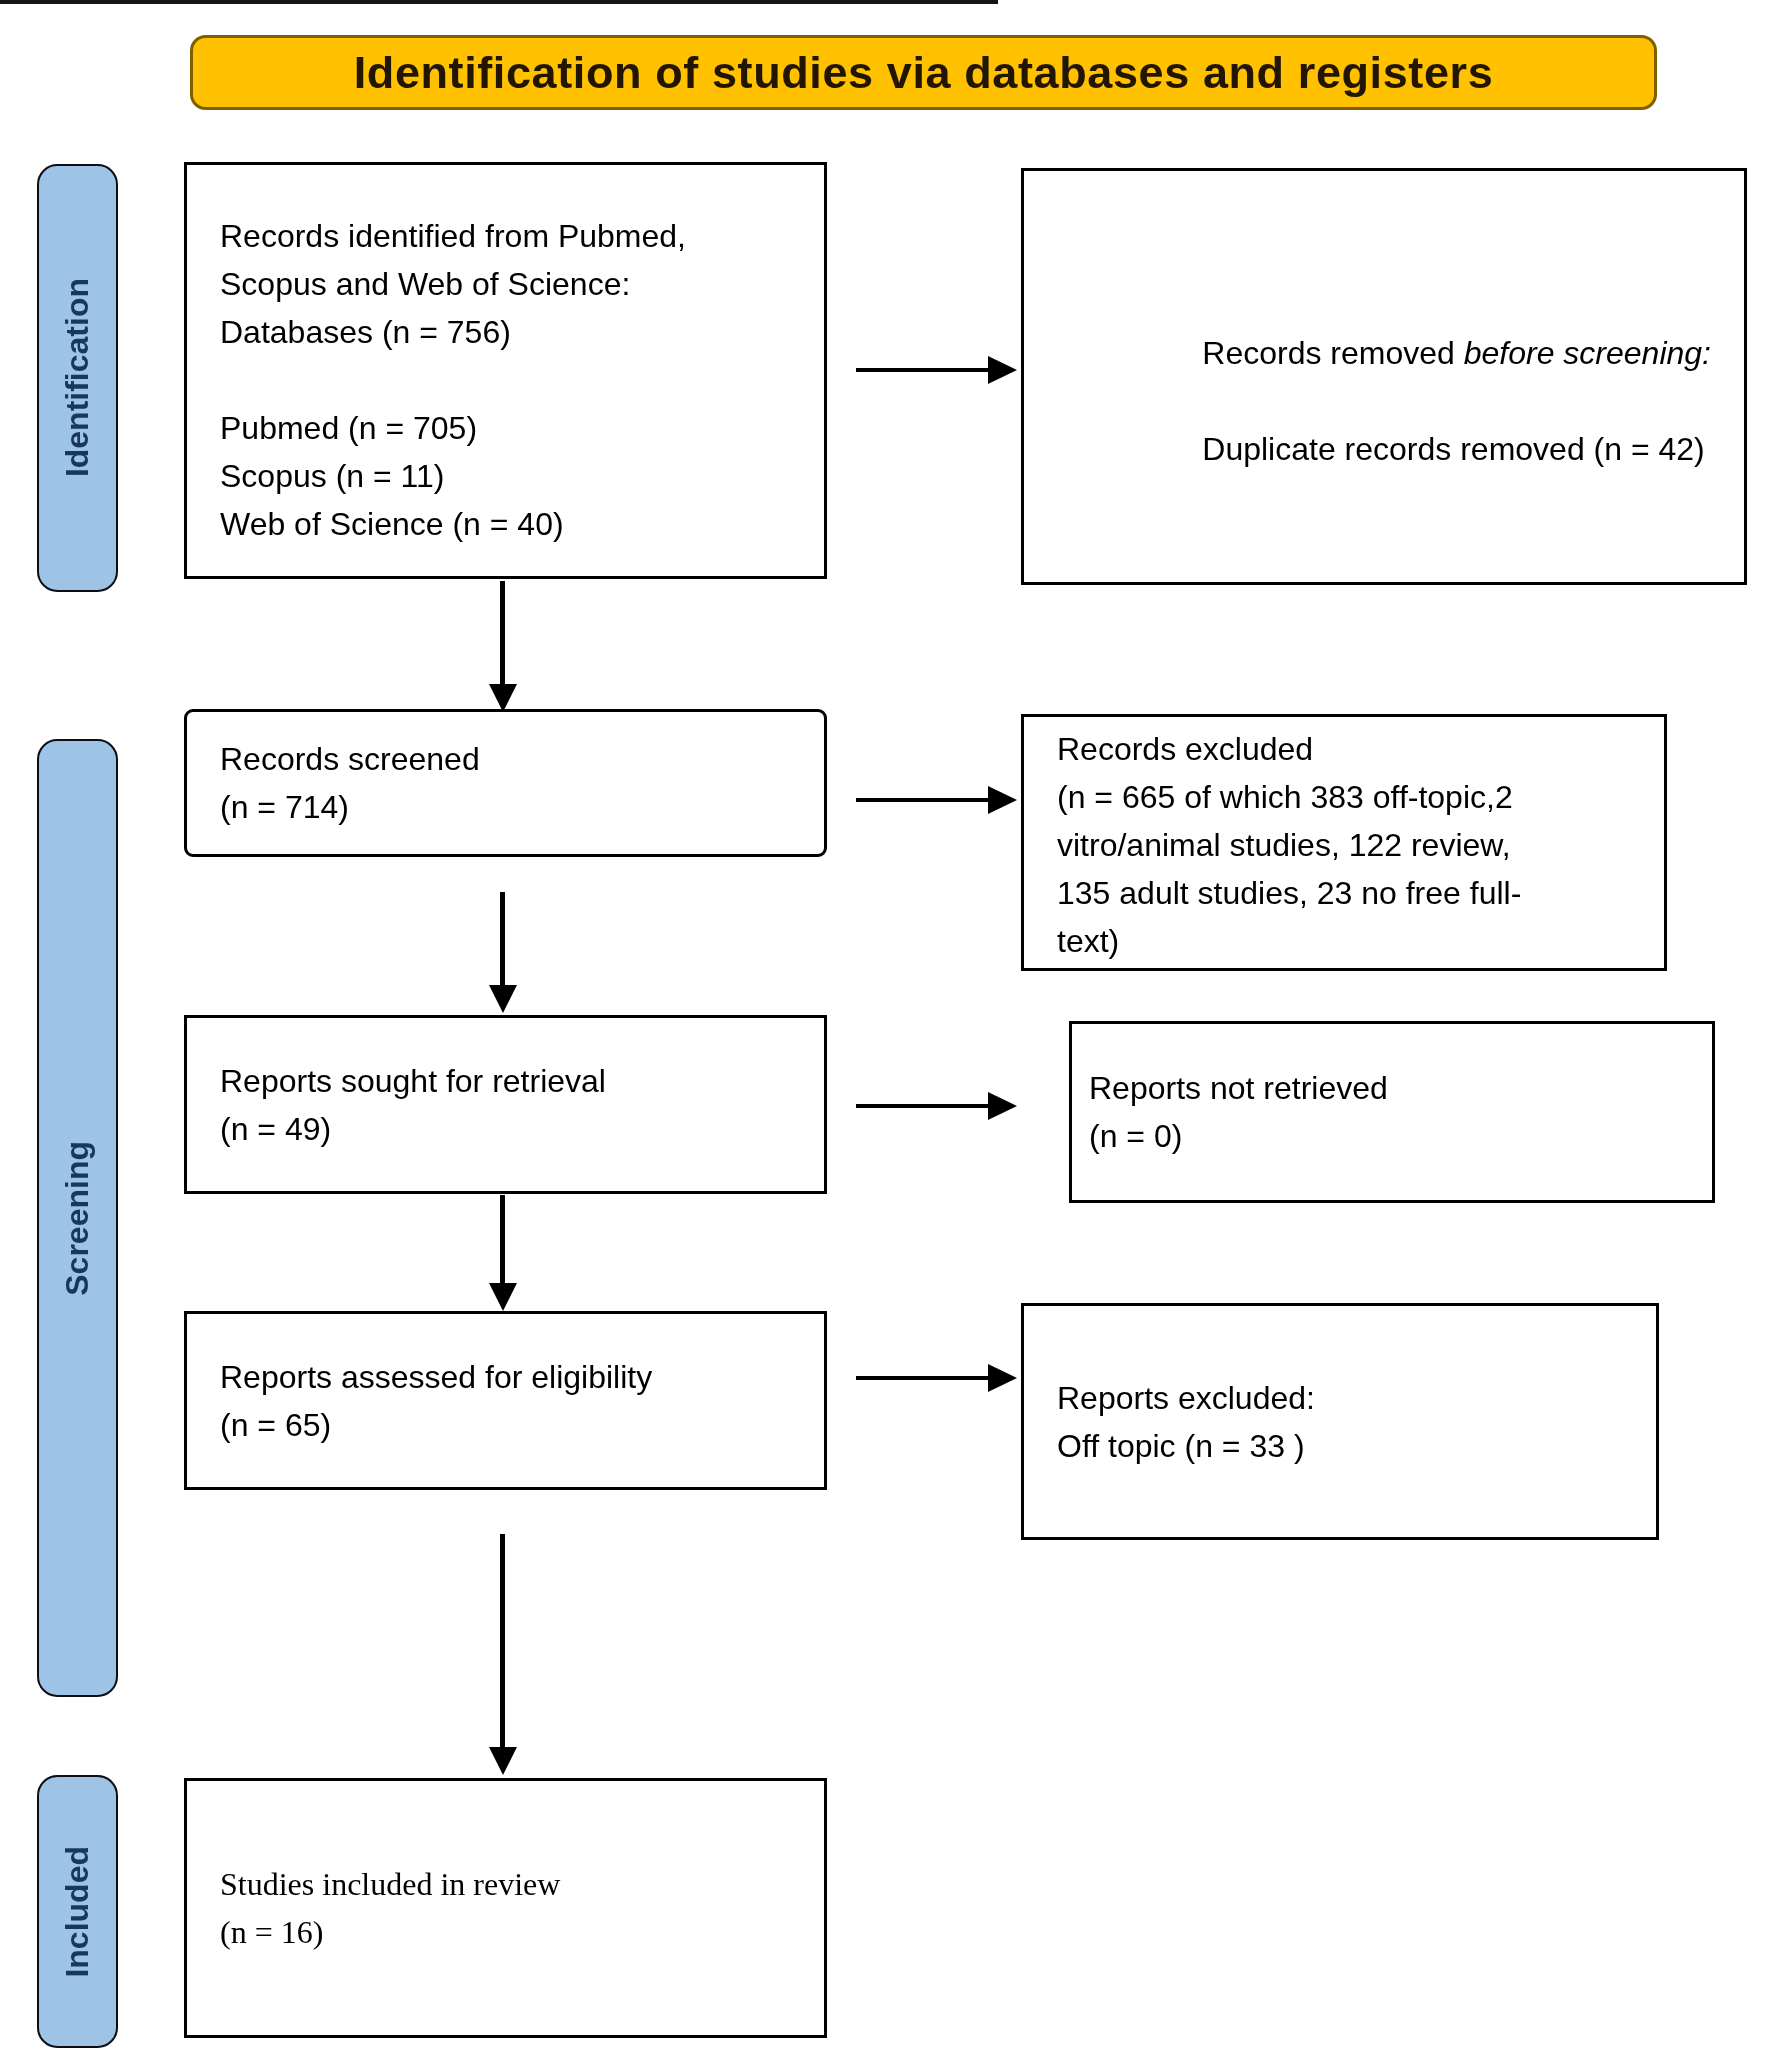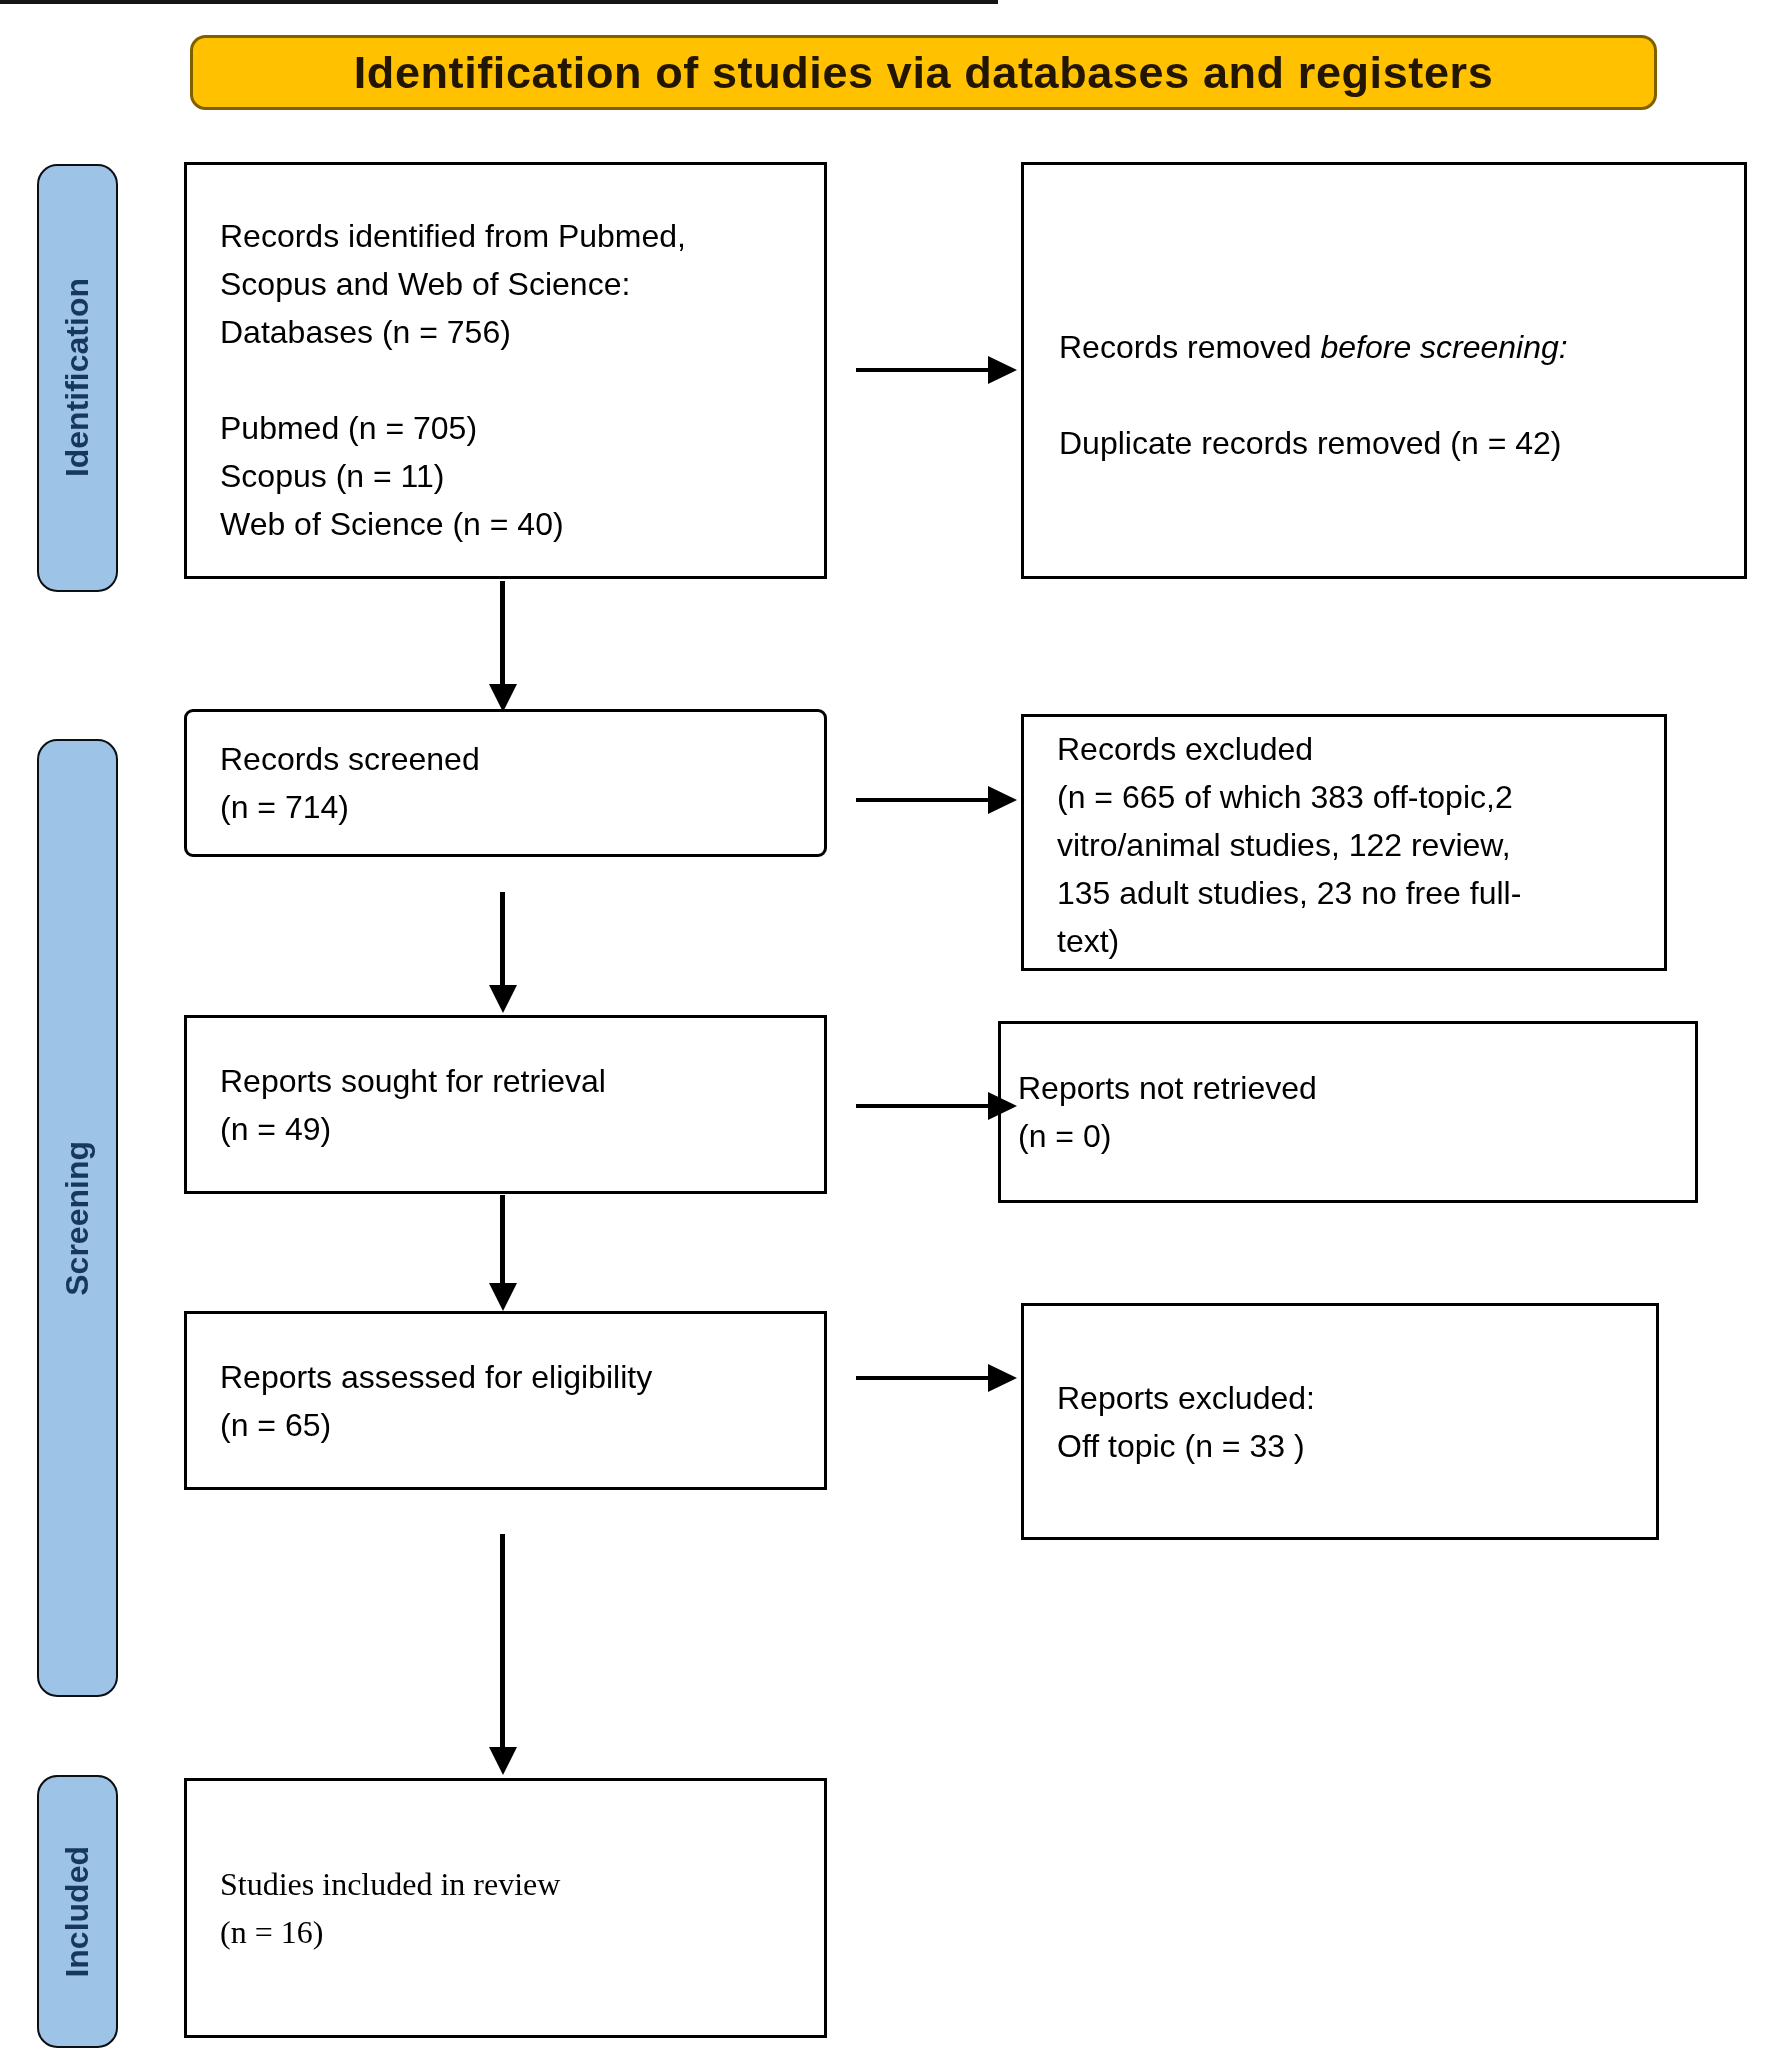--- a/index.html
+++ b/index.html
@@ -56,23 +56,23 @@
     padding:0 33px;
     font-size:32px;line-height:1.5;
   }
   .flow-box .pre{white-space:pre-line;}
   #box-records-identified{left:184px;top:162px;width:643px;height:417px;justify-content:flex-start;padding-top:47px;}
   #box-records-screened{left:184px;top:709px;width:643px;height:148px;border-radius:9px;}
   #box-reports-sought{left:184px;top:1015px;width:643px;height:179px;}
   #box-reports-assessed{left:184px;top:1311px;width:643px;height:179px;}
   #box-studies-included{left:184px;top:1778px;width:643px;height:260px;font-family:Liberation Serif, serif;}
 
-  #box-records-removed{left:1021px;top:162px;width:726px;height:417px;padding-left:35px;}
+  #box-records-removed{left:1021px;top:168px;width:726px;height:417px;padding-left:35px;align-items:flex-end;}
   #box-records-excluded{left:1021px;top:714px;width:646px;height:257px;justify-content:flex-start;padding-top:8.4px;}
-  #box-reports-not-retrieved{left:998px;top:1021px;width:700px;height:182px;padding-left:17px;}
+  #box-reports-not-retrieved{left:1069px;top:1021px;width:646px;height:182px;padding-left:17px;}
   #box-reports-excluded{left:1021px;top:1303px;width:638px;height:237px;}
 
   .varrow{position:absolute;width:29px;display:flex;flex-direction:column;align-items:center;}
   .varrow .shaft{width:4.2px;background:var(--arrow-color);}
   .varrow .head{width:0;height:0;border-left:14.4px solid transparent;border-right:14.4px solid transparent;border-top:28px solid var(--arrow-color);}
   #arrow-v1{left:488px;top:581px;}  #arrow-v1 .shaft{height:103px;}
   #arrow-v2{left:488px;top:892px;} #arrow-v2 .shaft{height:93px;}
   #arrow-v3{left:488px;top:1195px;} #arrow-v3 .shaft{height:88px;}
   #arrow-v4{left:488px;top:1534px;} #arrow-v4 .shaft{height:213px;}
 

